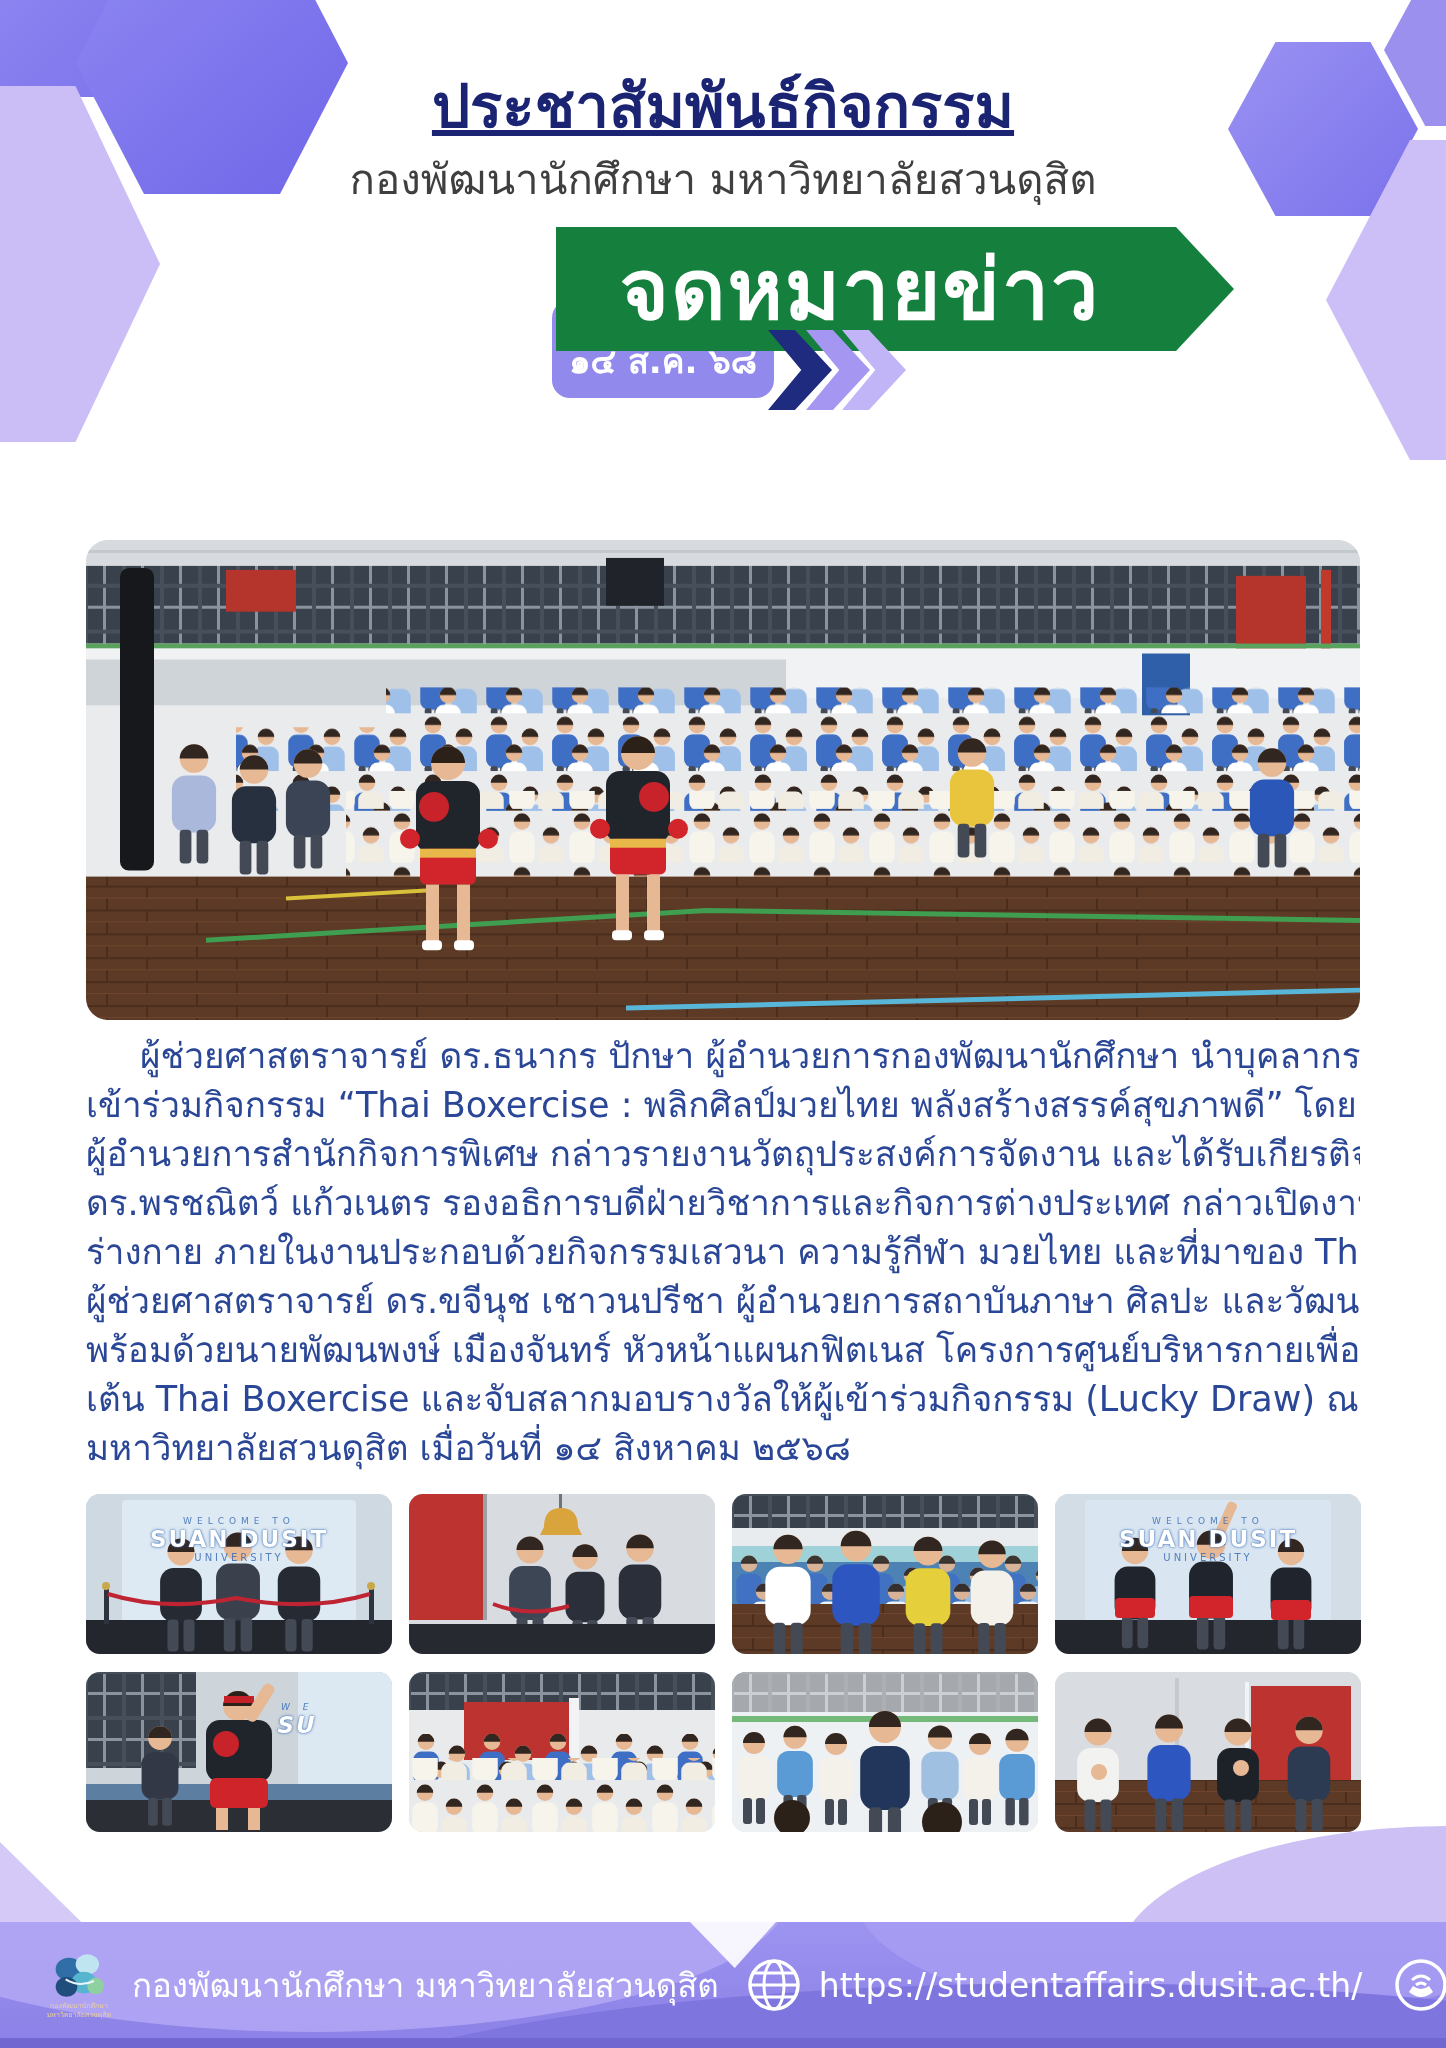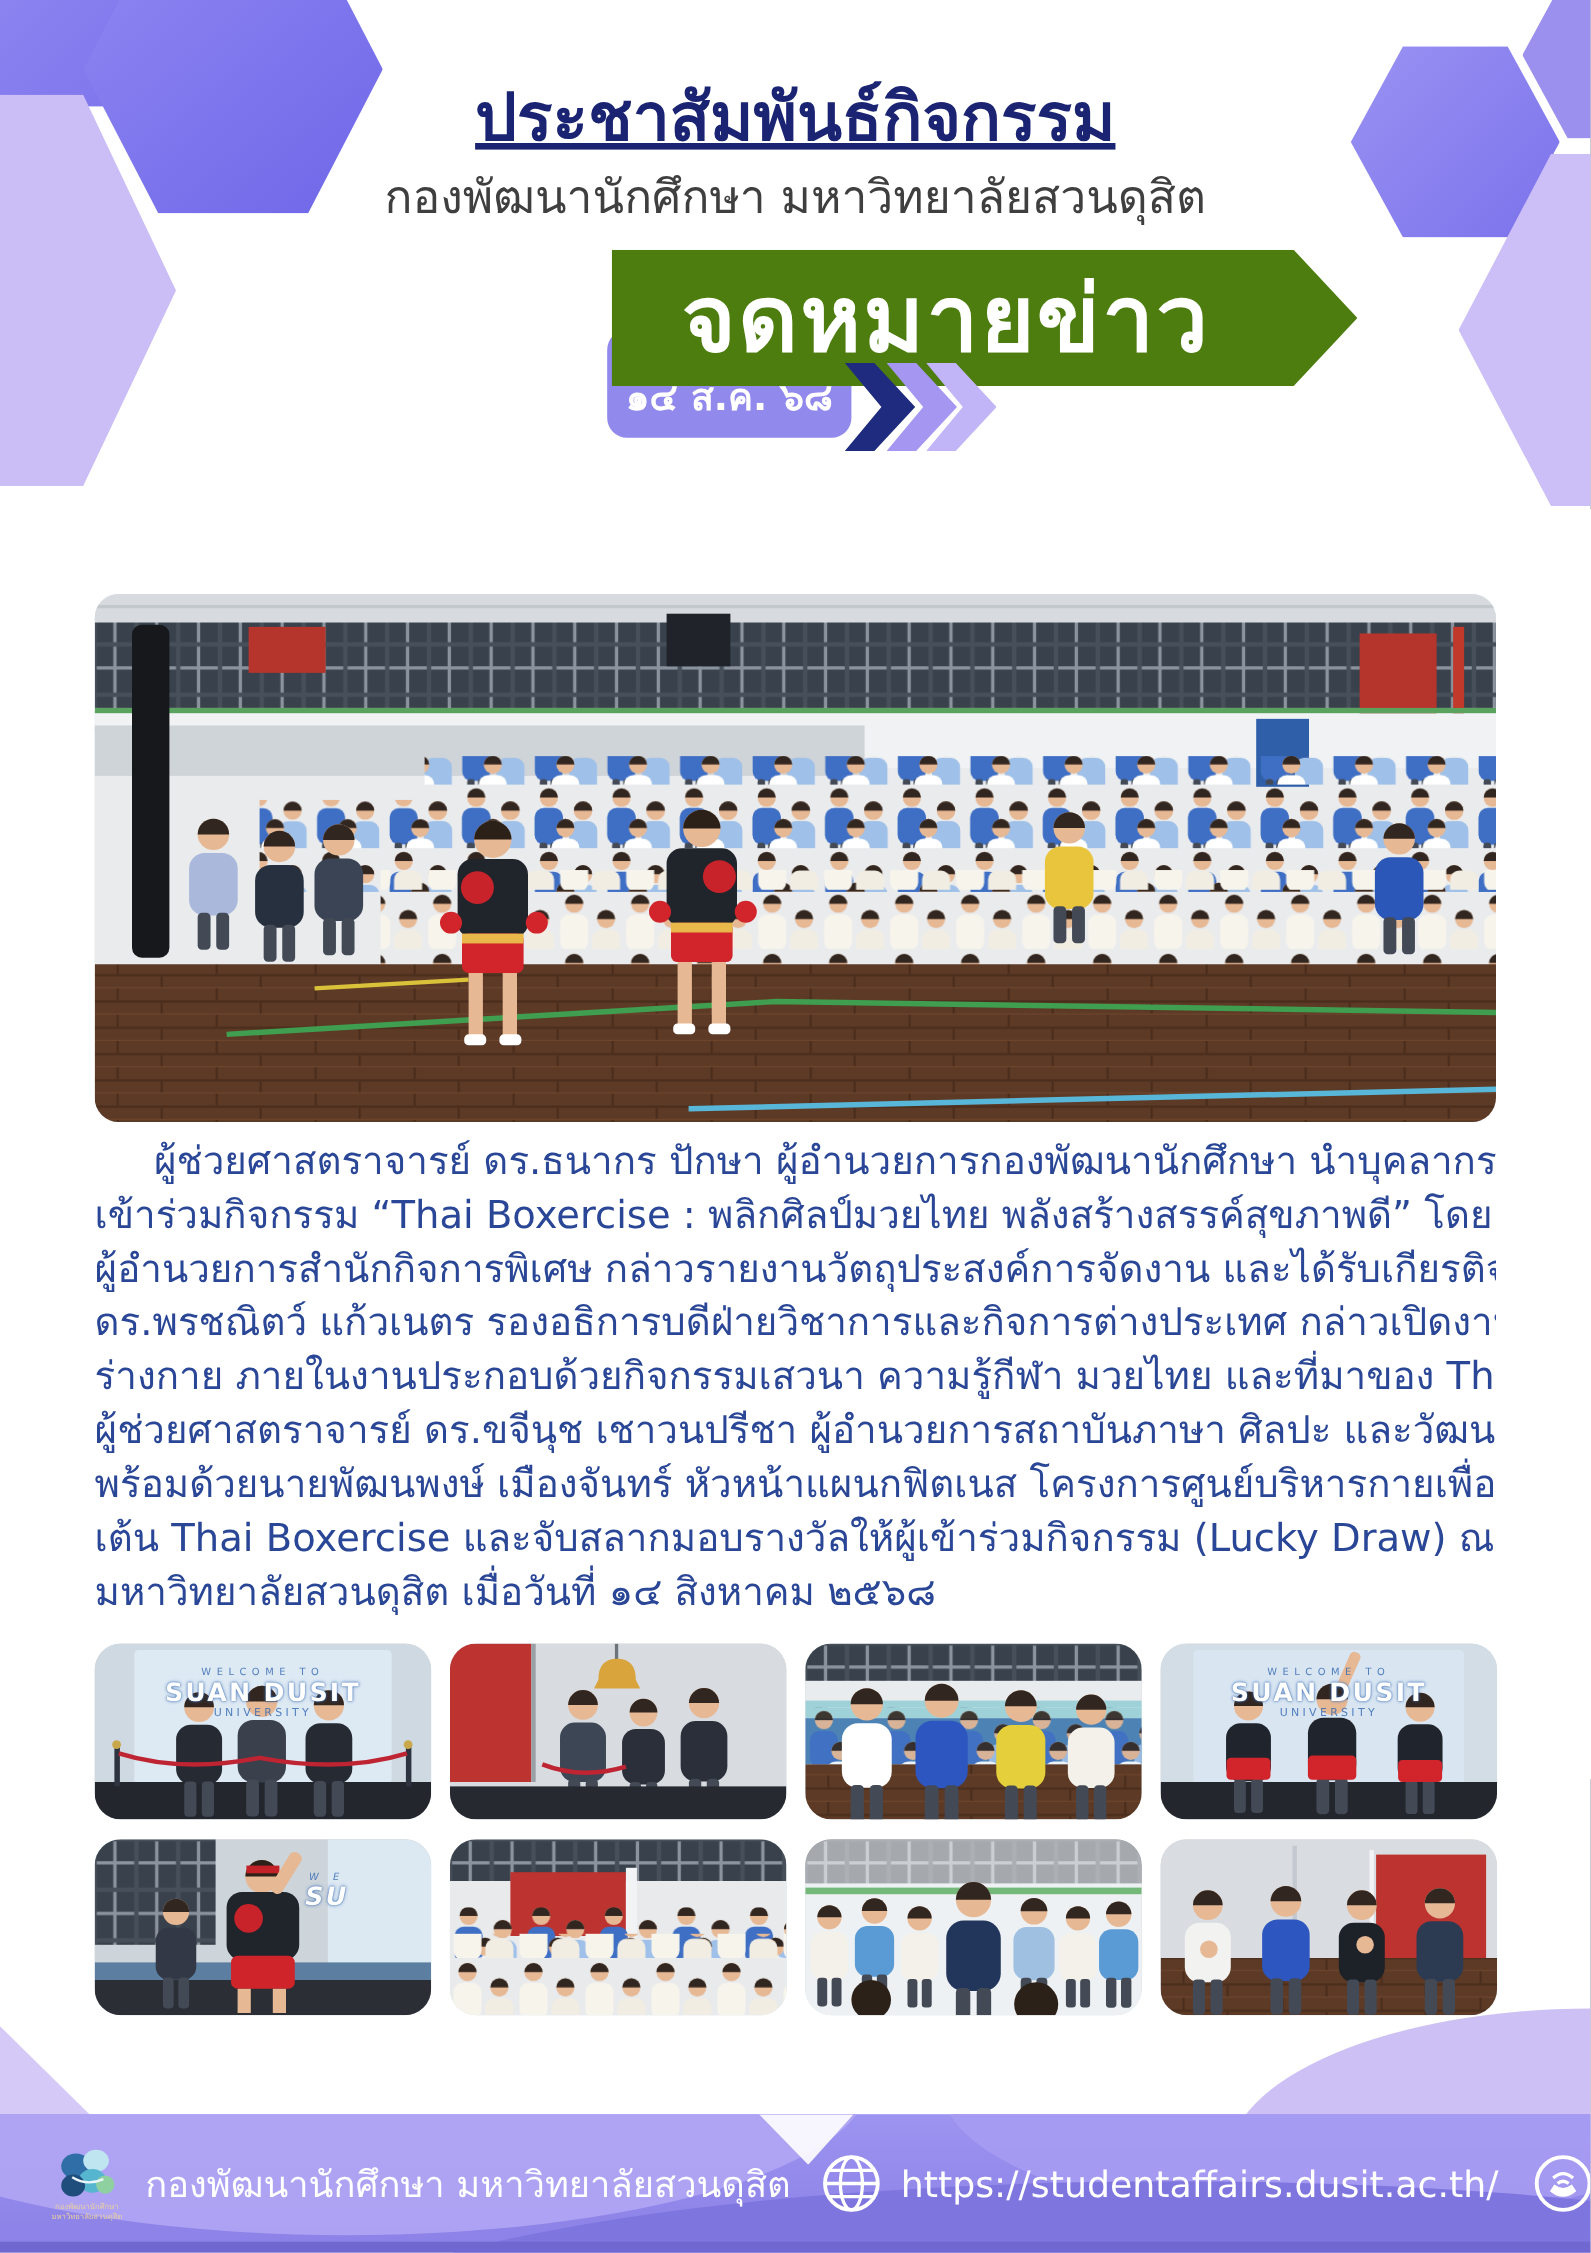--- a/index.html
+++ b/index.html
@@ -25,21 +25,21 @@
     position:absolute;left:0;right:0;top:146px;text-align:center;
     font-size:42px;color:#3f3f3f;font-weight:normal;
   }
   .datebar{
     position:absolute;left:552px;top:300px;width:222px;height:98px;
     background:#9189ec;border-radius:18px;z-index:1;
     display:flex;align-items:flex-end;justify-content:center;
   }
   .datebar span{color:#fff;font-size:34px;font-weight:bold;padding-bottom:10px;}
   .banner{
-    position:absolute;left:556px;top:227px;width:678px;height:124px;background:#4d7c0f;z-index:2;
+    position:absolute;left:556px;top:227px;width:678px;height:124px;background:#15803d;z-index:2;
     clip-path:polygon(0 0,calc(100% - 58px) 0,100% 50%,calc(100% - 58px) 100%,0 100%);
     display:flex;align-items:center;justify-content:center;
   }
   .banner span{color:#ffffff;font-size:84px;font-weight:bold;letter-spacing:2px;padding-right:70px;}
   .badge{
     position:absolute;left:344px;top:212px;width:256px;height:212px;border-radius:50%;
     background:radial-gradient(circle at 40% 25%,#bcaff7,#9f91f0);z-index:3;
     display:flex;flex-direction:column;align-items:center;justify-content:center;color:#fff;
   }
   .badge .lbl{font-size:44px;font-weight:bold;line-height:1.05;}
@@ -65,21 +65,21 @@
     font-size:35px;line-height:49px;
   }
   .bodytxt .jline{text-align:justify;text-align-last:justify;white-space:nowrap;overflow:hidden;}
   .bodytxt .indent{text-indent:54px;}
   .bodytxt .lastline{text-align:left;}
   
   .grid{
     position:absolute;left:86px;top:1494px;width:1275px;
     display:grid;grid-template-columns:repeat(4,306px);grid-auto-rows:160px;gap:18px 17px;
   }
-  .ph{position:relative;border-radius:24px;overflow:hidden;background:#d8dce0;}
+  .ph{position:relative;border-radius:14px;overflow:hidden;background:#d8dce0;}
   .ph svg{display:block;width:100%;height:100%;}
   .bdrop{position:absolute;left:0;right:0;top:22px;text-align:center;pointer-events:none;}
   .bdrop .b1{display:block;font-size:9px;letter-spacing:5px;color:#3a6db5;opacity:.85;}
   .bdrop .b2{display:block;font-size:23px;font-weight:bold;color:#ffffff;text-shadow:0 0 3px #3a6db5,0 0 1px #3a6db5;letter-spacing:2px;}
   .bdrop .b3{display:block;font-size:10px;letter-spacing:3px;color:#3a6db5;opacity:.85;}
   .bdrop-right{left:38%;top:30px;font-style:italic;}
   
   .pre-l{position:absolute;left:0;top:1842px;width:122px;height:120px;background:#d5caf7;
     clip-path:polygon(0 0,100% 100%,0 100%);}
   .pre-r{position:absolute;right:0;top:1826px;width:330px;height:140px;background:#cdc0f5;

